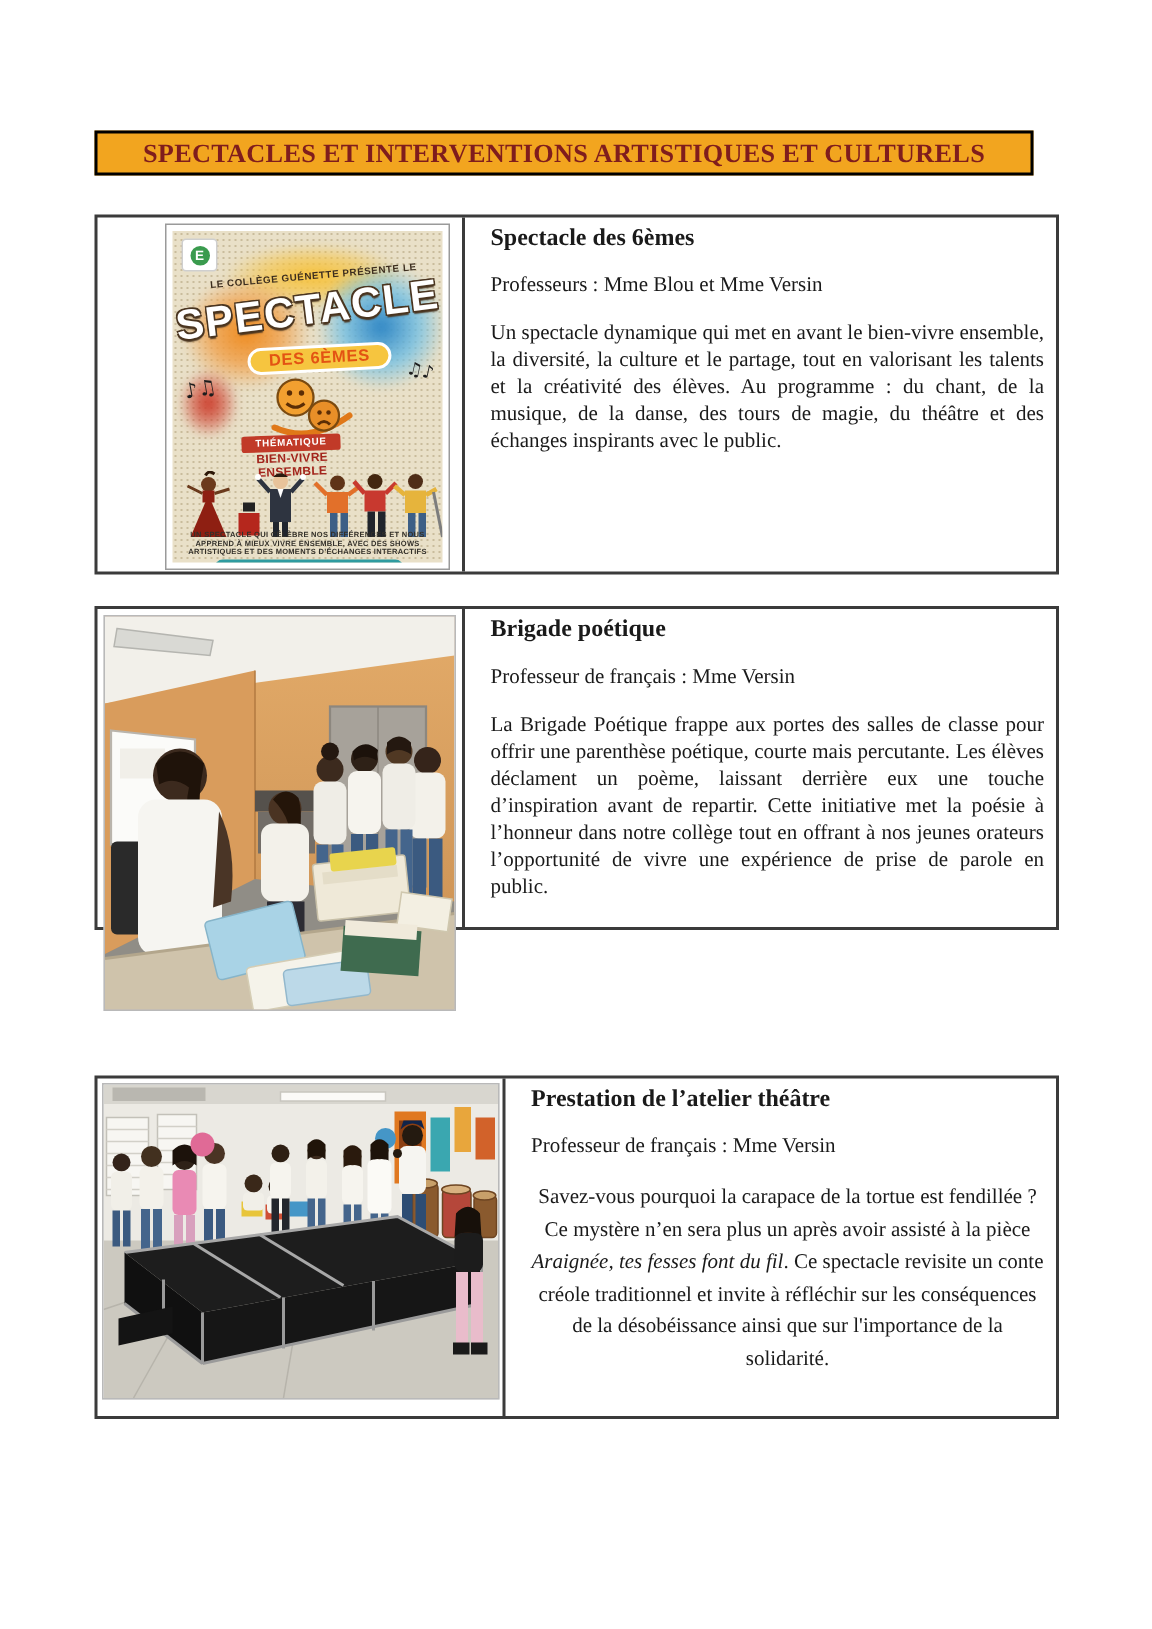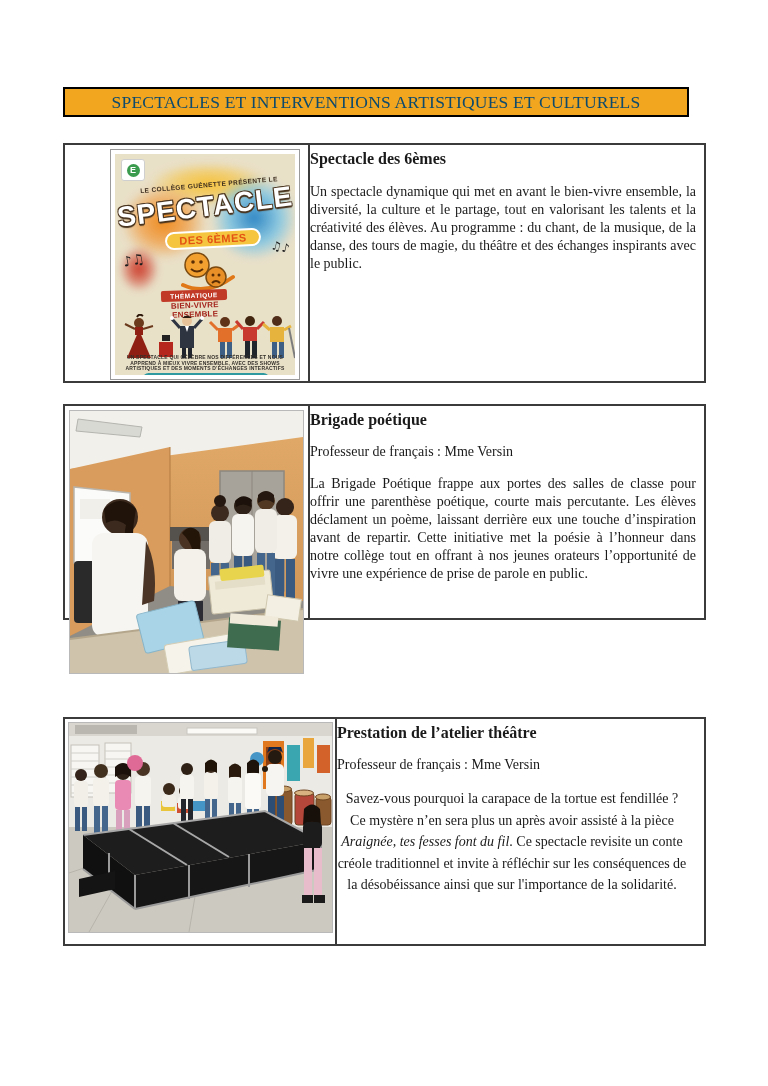--- a/index.html
+++ b/index.html
@@ -12,37 +12,37 @@
     color: #1a1a1a;
     overflow: hidden;
   }
   
   .banner {
     position: absolute; left: 63px; top: 87px;
     width: 626px; height: 30px;
     background: #F2A51F;
     border: 2px solid #000000;
     display: flex; align-items: center; justify-content: center;
-    font-weight: normal; font-size: 17.5px; letter-spacing: .2px;
-    color: #0c4a6e;
+    font-weight: bold; font-size: 17.5px; letter-spacing: .2px;
+    color: #7f1d1d;
   }
   
   .card {
     position: absolute; left: 63px; width: 643px;
     border: 2px solid #3b3b3b;
     background: #fff;
     display: flex;
   }
   .card1 { top: 143px; height: 240px; }
   .card2 { top: 404px; height: 216px; }
   .card3 { top: 717px; height: 229px; font-family: Liberation Serif, serif; }
   .img-cell { position: relative; border-right: 2px solid #3b3b3b; flex: none; }
   .card1 .img-cell, .card2 .img-cell { width: 245px; }
   .card3 .img-cell { width: 272px; }
-  .txt-cell { flex: 1; padding: 3px 8px 4px 0; }
+  .txt-cell { flex: 1; padding: 3px 8px 4px 17px; }
   .sec-title { font-size: 16px; font-weight: bold; margin-top: 2px; }
   .sec-teachers { font-size: 14px; margin-top: 15px; }
   .sec-body { font-size: 14px; line-height: 18px; margin-top: 15px; text-align: justify; }
   .card3 .sec-body { line-height: 21.5px; text-align: center; max-width: 350px; }
   .em { font-style: italic; }
   
   .photo { position: absolute; border: 1px solid #b9b9b9; overflow: hidden; background:#ddd; }
   .photo svg { display:block; }
   .photo2 { left: 4px; top: 4px; width: 235px; height: 264px; }
   .photo3 { left: 3px; top: 3px; width: 265px; height: 211px; }
@@ -222,20 +222,21 @@
             <div>UN SPECTACLE QUI CÉLÈBRE NOS DIFFÉRENCES ET NOUS</div>
             <div>APPREND À MIEUX VIVRE ENSEMBLE, AVEC DES SHOWS</div>
             <div>ARTISTIQUES ET DES MOMENTS D’ÉCHANGES INTERACTIFS</div>
           </div>
           <div class="poster-schedule">En salle polyvalente : de 7h30 à 8h25 et de 9h40 à 11h10</div>
         </div>
       </div>
     </div>
     <div class="txt-cell">
       <div class="sec-title">Spectacle des 6èmes</div>
+      <div class="sec-teachers">Professeurs : Mme Blou et Mme Versin</div>
       <p class="sec-body">Un spectacle dynamique qui met en avant le bien-vivre ensemble, la diversité, la culture et le partage, tout en valorisant les talents et la créativité des élèves. Au programme : du chant, de la musique, de la danse, des tours de magie, du théâtre et des échanges inspirants avec le public.</p>
     </div>
   </section>
 
   <section class="card card2">
     <div class="img-cell">
       <div class="photo photo2">
         <svg width="233" height="262" viewBox="0 0 233 262">
           <defs>
             <linearGradient id="wallg" x1="0" y1="0" x2="0" y2="1">

